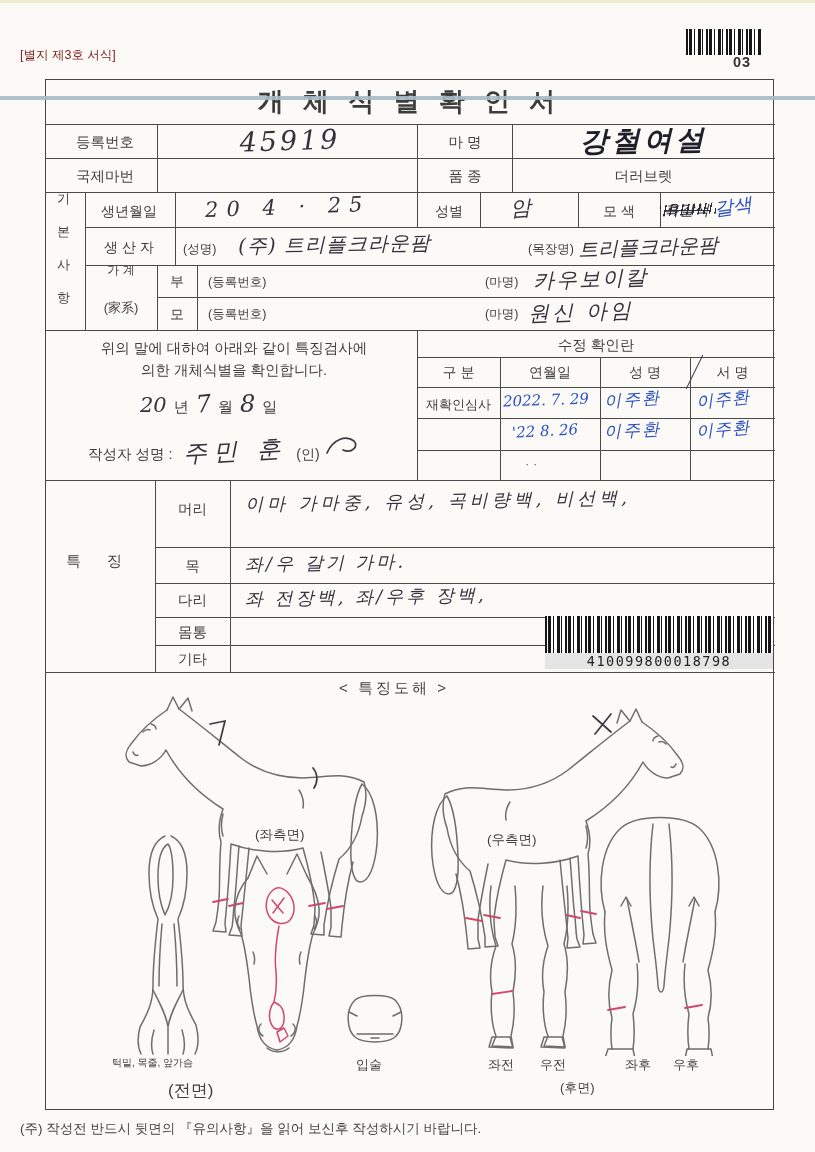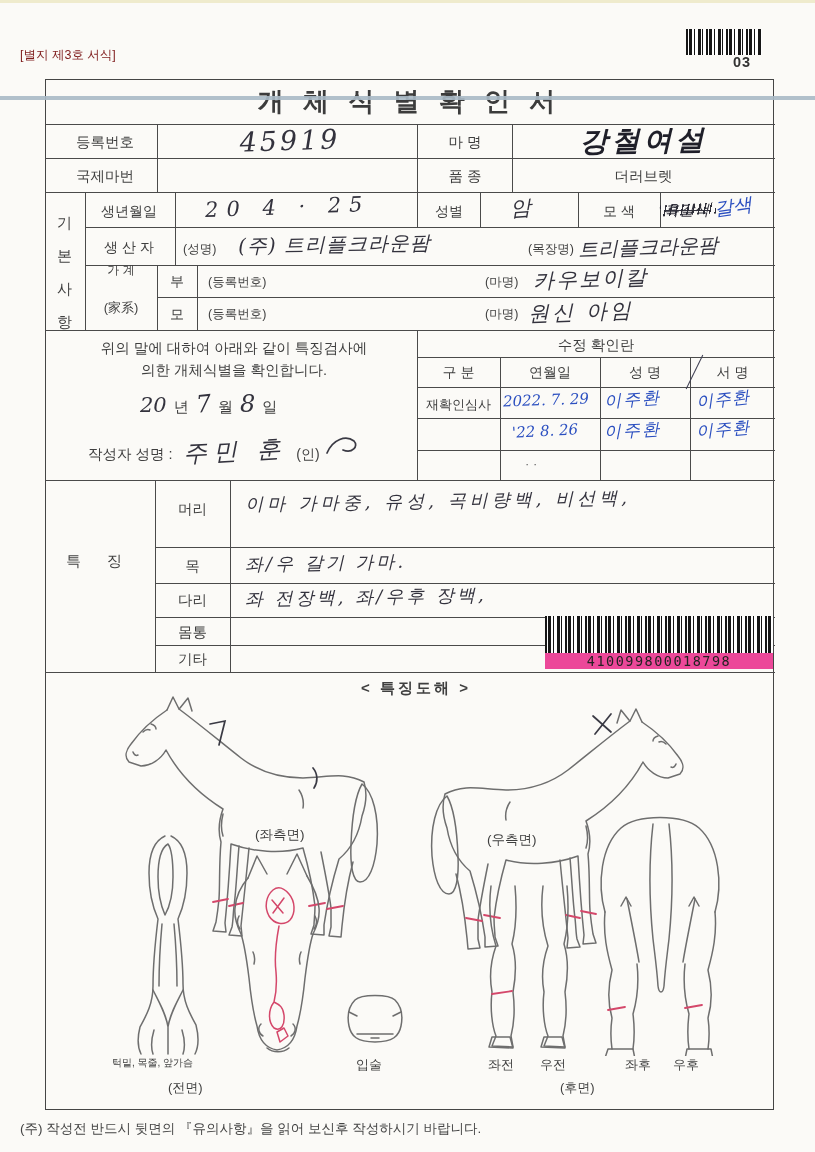--- a/index.html
+++ b/index.html
@@ -68,21 +68,21 @@
 <div class="vline" style="left: 155px; top: 480px; height: 192px;"></div>
 <div class="vline" style="left: 230px; top: 480px; height: 192px;"></div>
 <div class="abs c" style="left:55px;top:133px;width:100px;font-size:14.5px">등록번호</div>
 <div class="abs c hw" style="left:170px;top:125px;width:240px;font-size:27px;letter-spacing:3px;transform:rotate(-2deg)">45919</div>
 <div class="abs c" style="left:420px;top:133px;width:90px;font-size:14.5px">마    명</div>
 <div class="abs c hw" style="left:512px;top:122px;width:263px;font-size:28px;font-weight:700;color:#1f1f29;letter-spacing:4px;transform:rotate(-1deg)">강철여설</div>
 <div class="abs c" style="left:55px;top:167px;width:100px;font-size:14.5px">국제마번</div>
 <div class="abs c" style="left:420px;top:167px;width:90px;font-size:14.5px">품    종</div>
 <div class="abs c" style="left:512px;top:167px;width:263px;font-size:14.5px">더러브렛</div>
 
-<div class="abs" style="left:55px;top:206px;width:17px;font-size:15px;line-height:33px;word-break:break-all;text-align:right">기본사항</div>
+<div class="abs" style="left:55px;top:182px;width:17px;font-size:13px;line-height:33px;word-break:break-all;text-align:center">기본사항</div>
 <div class="abs c" style="left:88px;top:203px;width:82px;font-size:14px">생년월일</div>
 <div class="abs hw" style="left:205px;top:195px;font-size:21px;letter-spacing:8px;transform:rotate(-2deg)">20  4 · 25</div>
 <div class="abs c" style="left:420px;top:203px;width:58px;font-size:14px">성별</div>
 <div class="abs hw" style="left:510px;top:194px;font-size:21px;transform:rotate(-4deg)">암</div>
 <div class="abs c" style="left:582px;top:203px;width:74px;font-size:14px">모 색</div>
 <div class="abs hw" style="left:664px;top:201px;font-size:15px;text-decoration:line-through">흑갈색</div>
 <div class="abs scribble" style="left:660px;top:204px;width:56px;height:11px;transform:rotate(-3deg)"></div>
 <div class="abs hwb" style="left:714px;top:194px;font-size:19px;transform:rotate(-8deg)">갈색</div>
 <div class="abs c" style="left:88px;top:239px;width:82px;font-size:14px">생 산 자</div>
 <div class="abs" style="left:183px;top:241px;font-size:12.5px">(성명)</div>
@@ -137,23 +137,23 @@
 <div class="abs" style="left:66px;top:552px;font-size:15px;letter-spacing:26px">특징</div>
 <div class="abs c" style="left:157px;top:500px;width:71px;font-size:14.5px">머리</div>
 <div class="abs c" style="left:157px;top:557px;width:71px;font-size:14.5px">목</div>
 <div class="abs c" style="left:157px;top:591px;width:71px;font-size:14.5px">다리</div>
 <div class="abs c" style="left:157px;top:623px;width:71px;font-size:14.5px">몸통</div>
 <div class="abs c" style="left:157px;top:650px;width:71px;font-size:14.5px">기타</div>
 <div class="abs hw" style="left:245px;top:489px;font-size:18px;letter-spacing:4px;transform:rotate(-1deg)">이마 가마중, 유성, 곡비량백, 비선백,</div>
 <div class="abs hw" style="left:245px;top:551px;font-size:18px;letter-spacing:3px;transform:rotate(-1deg)">좌/우 갈기 가마.</div>
 <div class="abs hw" style="left:245px;top:585px;font-size:18px;letter-spacing:3px;transform:rotate(-1deg)">좌 전장백,   좌/우후 장백,</div>
 <div class="abs barcode" style="left:545px;top:616px;width:228px;height:37px"></div>
-<div class="abs c" style="left:545px;top:653px;width:228px;font-size:13.5px;font-family:'DejaVu Sans Mono',monospace;letter-spacing:1.5px;color:#222;background:#ec4899">410099800018798</div>
-
-<div class="abs c" style="left:296px;top:679px;width:240px;font-size:15px;font-weight:700;letter-spacing:3px">&lt; 특징도해 &gt;</div>
+<div class="abs c" style="left:545px;top:653px;width:228px;font-size:13.5px;font-family:'DejaVu Sans Mono',monospace;letter-spacing:1.5px;color:#222;background:#e5e5e5">410099800018798</div>
+
+<div class="abs c" style="left:274px;top:679px;width:240px;font-size:15px;font-weight:400;letter-spacing:3px">&lt; 특징도해 &gt;</div>
 
 <svg class="abs" style="left:45px;top:694px" width="730" height="362" viewBox="0 0 730 362">
   <defs>
     <pattern id="hatch" width="4" height="4" patternUnits="userSpaceOnUse" patternTransform="rotate(45)">
       <line x1="0" y1="0" x2="0" y2="4" stroke="#7a7a7a" stroke-width="1.4"></line>
     </pattern>
     <g id="sideHorse">
       <path class="ln" d="M104,16 L110,3 L116,15 M117,14 L125,4 L129,17"></path>
       <path class="ln" d="M104,16 C92,24 78,36 68,50 C63,56 61,63 66,68 L78,72 C88,72 98,65 103,56 C116,80 136,100 160,115 C156,126 155,138 158,148 C156,170 157,190 156,205 C155,215 154,222 153,228 L150,237 L163,238 L162,229 C164,210 166,186 168,150 C190,158 218,160 240,154 C246,175 250,195 252,212 C252,221 251,227 251,231 L248,240 L261,241 L261,231 C264,210 269,188 276,165 C288,155 296,140 299,122 C303,111 304,98 301,88 C281,77 262,84 240,84 C212,84 191,74 178,64 C160,50 140,33 116,15"></path>
       <path class="ln" d="M176,152 C174,175 173,198 171,212 C170,222 170,228 169,233 L166,241 L179,242 L178,232 C180,212 183,186 186,154"></path>
@@ -213,21 +213,21 @@
     <path class="ln" d="M670,218 C672,240 668,258 663,276 C667,292 667,310 663,324 C665,338 664,348 663,355 M640,270 C638,288 640,306 644,320 C642,336 643,348 644,355"></path>
     <path class="ln" d="M642,355 l-2,10 l28,0 l-2,-10 z" fill="#9a9a9a"></path>
     <path class="ln" d="M576,212 l5,-9 5,9 M644,212 l5,-9 5,9"></path>
     <path class="red" d="M563,316 L580,313 M640,314 L657,311"></path>
   </g>
 </svg>
 
 <div class="abs" style="left:255px;top:826px;font-size:13.5px">(좌측면)</div>
 <div class="abs" style="left:487px;top:831px;font-size:13.5px">(우측면)</div>
 <div class="abs" style="left:112px;top:1056px;font-size:10px">턱밑, 목줄, 앞가슴</div>
-<div class="abs" style="left:168px;top:1079px;font-size:13px">(전면)</div>
+<div class="abs" style="left:168px;top:1079px;font-size:17px">(전면)</div>
 <div class="abs" style="left:356px;top:1056px;font-size:13px">입술</div>
 <div class="abs c" style="left:482px;top:1056px;width:38px;font-size:13px">좌전</div>
 <div class="abs c" style="left:534px;top:1056px;width:38px;font-size:13px">우전</div>
 <div class="abs" style="left:560px;top:1079px;font-size:13px">(후면)</div>
 <div class="abs c" style="left:618px;top:1056px;width:40px;font-size:13px">좌후</div>
 <div class="abs c" style="left:666px;top:1056px;width:40px;font-size:13px">우후</div>
 
 <div class="abs" style="left:20px;top:1120px;font-size:13.5px;color:#454545">(주) 작성전 반드시 뒷면의 『유의사항』을 읽어 보신후 작성하시기 바랍니다.</div>
 
 </body></html>

